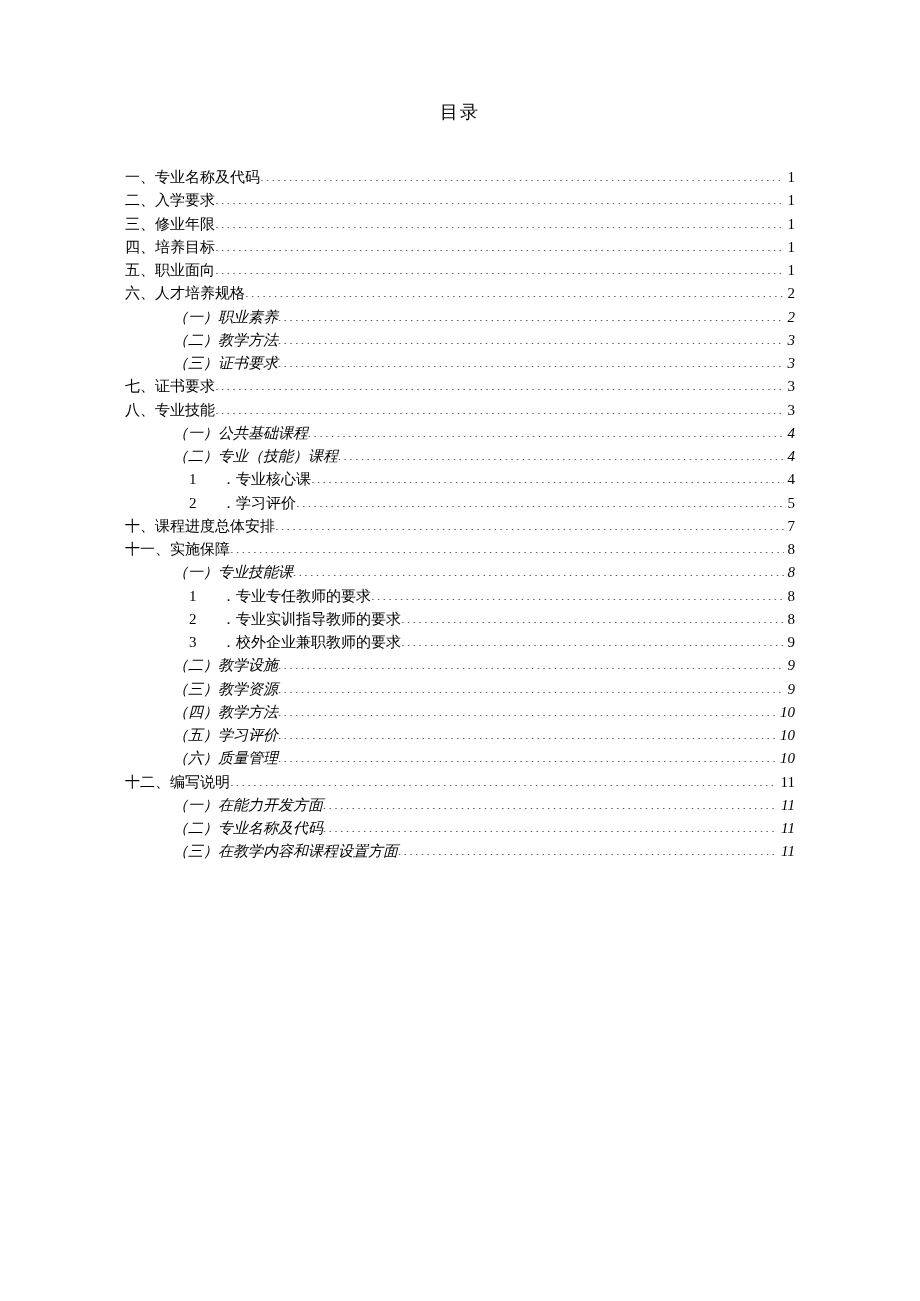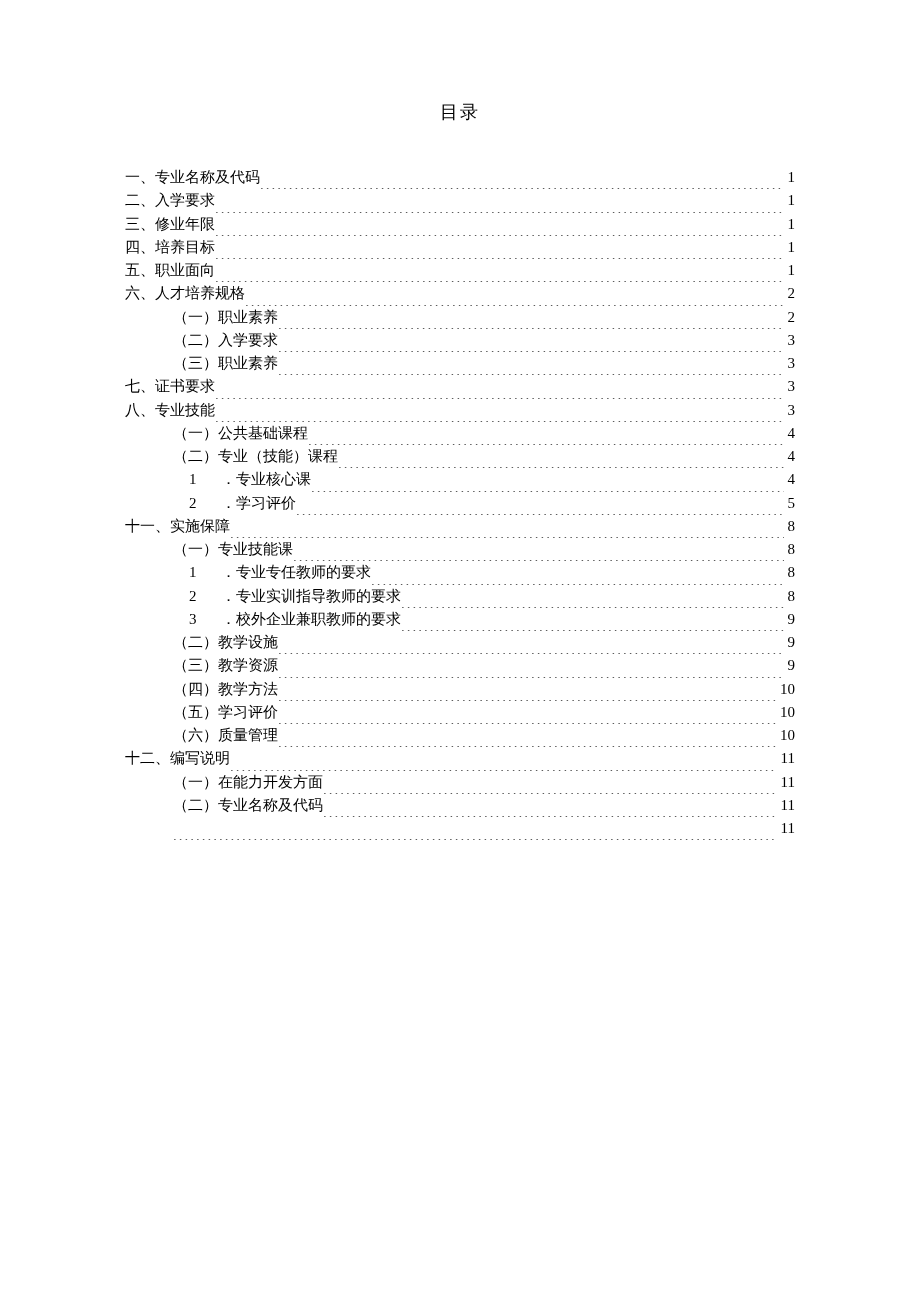--- a/index.html
+++ b/index.html
@@ -21,26 +21,26 @@
   }
   .toc-title {
     text-align: center;
     font-size: 18px;
     letter-spacing: 2px;
     margin: 0 0 42px 0;
     font-weight: normal;
   }
   .toc-row {
     display: flex;
-    align-items: flex-end;
+    align-items: flex-start;
     white-space: nowrap;
     line-height: 1.55;
     margin: 0;
   }
-  .indent-1 { padding-left: 48px; }
+  .indent-1 { padding-left: 48px; font-style: italic; }
   .indent-2 { padding-left: 64px; }
   .label {
     flex: 0 0 auto;
   }
   .leader {
     flex: 1 1 auto;
     overflow: hidden;
     position: relative;
     height: 1em;
   }
@@ -104,26 +104,26 @@
         <span class="label">六、人才培养规格</span>
         <span class="leader"></span>
         <span class="pagenum">2</span>
       </div>
       <div class="toc-row indent-1">
         <span class="label">（一）职业素养</span>
         <span class="leader"></span>
         <span class="pagenum">2</span>
       </div>
       <div class="toc-row indent-1">
-        <span class="label">（二）入学要求</span>
-        <span class="leader"></span>
-        <span class="pagenum">3</span>
-      </div>
-      <div class="toc-row indent-1">
-        <span class="label">（三）职业素养</span>
+        <span class="label">（二）教学方法</span>
+        <span class="leader"></span>
+        <span class="pagenum">3</span>
+      </div>
+      <div class="toc-row indent-1">
+        <span class="label">（三）证书要求</span>
         <span class="leader"></span>
         <span class="pagenum">3</span>
       </div>
       <div class="toc-row">
         <span class="label">七、证书要求</span>
         <span class="leader"></span>
         <span class="pagenum">3</span>
       </div>
       <div class="toc-row">
         <span class="label">八、专业技能</span>
@@ -148,20 +148,25 @@
         <span class="pagenum">4</span>
       </div>
       <div class="toc-row indent-2">
         <span class="label num-ind2">2</span>
         <span class="dot-ind2"></span>
         <span class="label">．学习评价</span>
         <span class="leader"></span>
         <span class="pagenum">5</span>
       </div>
       <div class="toc-row">
+        <span class="label">十、课程进度总体安排</span>
+        <span class="leader"></span>
+        <span class="pagenum">7</span>
+      </div>
+      <div class="toc-row">
         <span class="label">十一、实施保障</span>
         <span class="leader"></span>
         <span class="pagenum">8</span>
       </div>
       <div class="toc-row indent-1">
         <span class="label">（一）专业技能课</span>
         <span class="leader"></span>
         <span class="pagenum">8</span>
       </div>
       <div class="toc-row indent-2">
@@ -219,17 +224,18 @@
         <span class="label">（一）在能力开发方面</span>
         <span class="leader"></span>
         <span class="pagenum">11</span>
       </div>
       <div class="toc-row indent-1">
         <span class="label">（二）专业名称及代码</span>
         <span class="leader"></span>
         <span class="pagenum">11</span>
       </div>
       <div class="toc-row indent-1">
+        <span class="label">（三）在教学内容和课程设置方面</span>
         <span class="leader"></span>
         <span class="pagenum">11</span>
       </div>
     </div>
 </div>
 
 </body></html>

